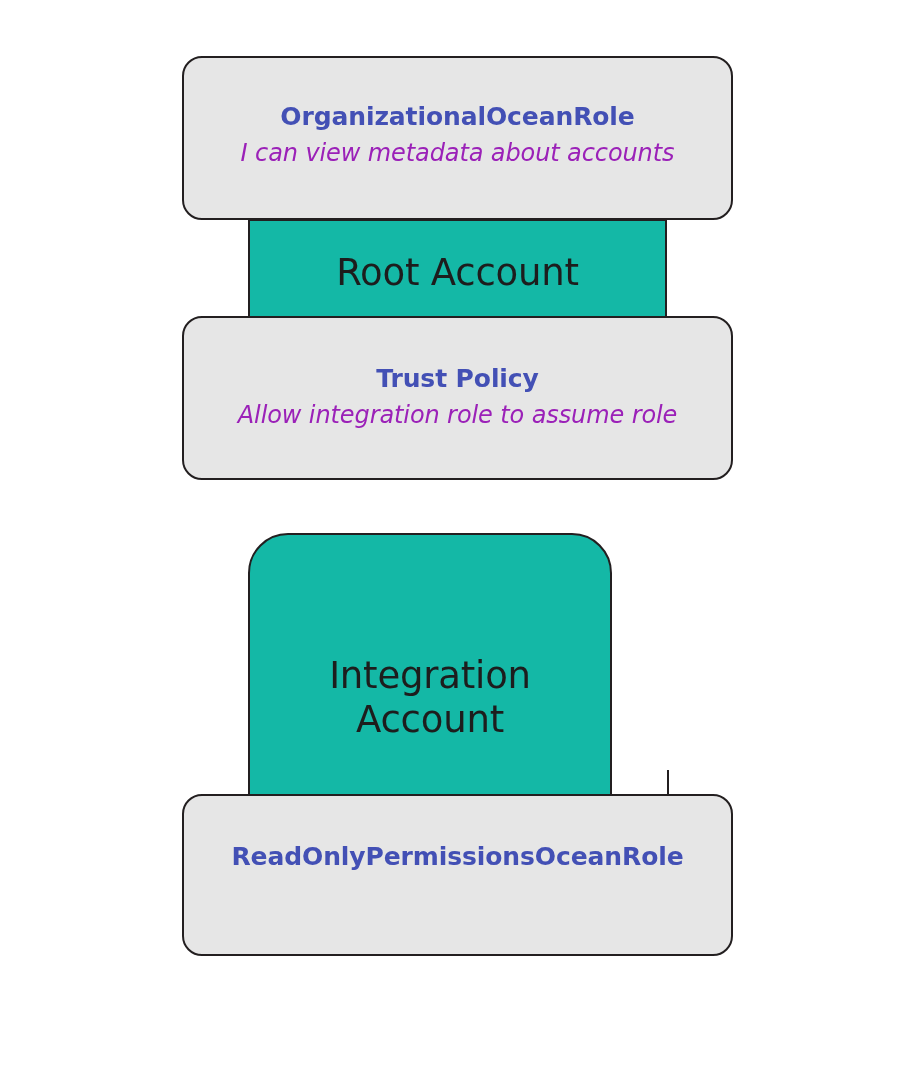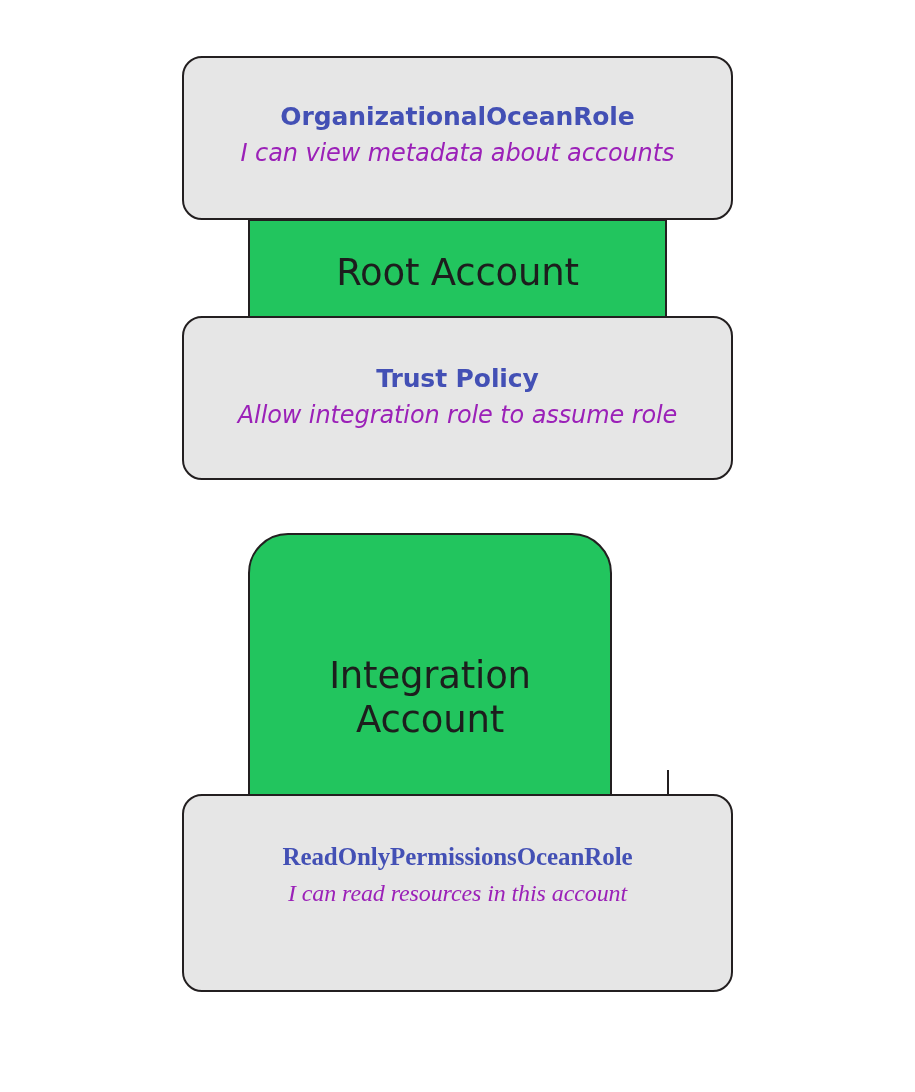--- a/index.html
+++ b/index.html
@@ -15,21 +15,21 @@
     position: relative;
     width: 915px;
     height: 1092px;
     background: #ffffff;
     overflow: hidden;
   }
 
   
   .account-frame {
     position: absolute;
-    background: #22c55e;
+    background: #14b8a6;
     border: 2px solid #231f20;
     box-sizing: border-box;
     text-decoration: underline;
   }
   #root-account-frame {
     left: 248px;
     top: 219px;
     width: 419px;
     height: 99px;
     border-radius: 2px;
@@ -78,22 +78,21 @@
   #card-organizational-role {
     top: 56px;
     height: 164px;
   }
   #card-trust-policy {
     top: 316px;
     height: 164px;
   }
   #card-readonly-role {
     top: 794px;
-    height: 198px;
-    font-family: Liberation Serif, serif;
+    height: 162px;
   }
 
   .card-title {
     color: #4350b5;
     font-weight: bold;
     font-size: 25px;
     line-height: 1.22;
     letter-spacing: -0.1px;
     white-space: nowrap;
   }
@@ -144,16 +143,15 @@
 
   <div class="account-frame" id="integration-account-frame">
     <div class="account-label" id="integration-account-label">Integration
 Account</div>
   </div>
   <div class="connector" id="connector-integration-left"></div>
   <div class="connector" id="connector-integration-right"></div>
 
   <div class="role-card" id="card-readonly-role">
     <div class="card-title">ReadOnlyPermissionsOceanRole</div>
-    <div class="card-subtitle">I can read resources in this account</div>
   </div>
 
 </div>
 
 </body></html>

